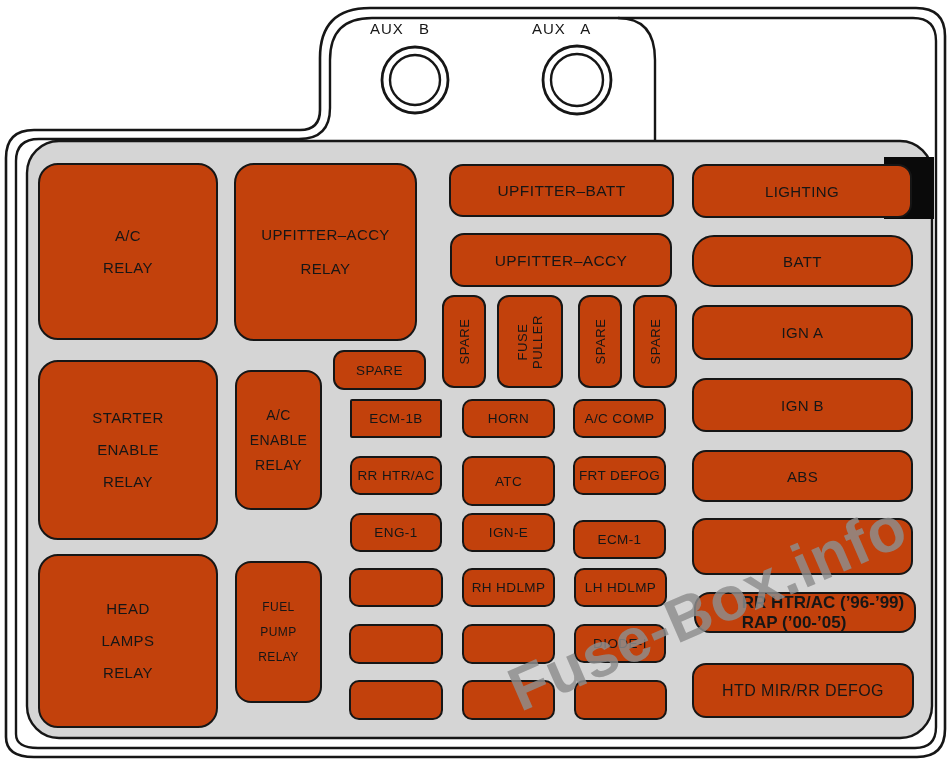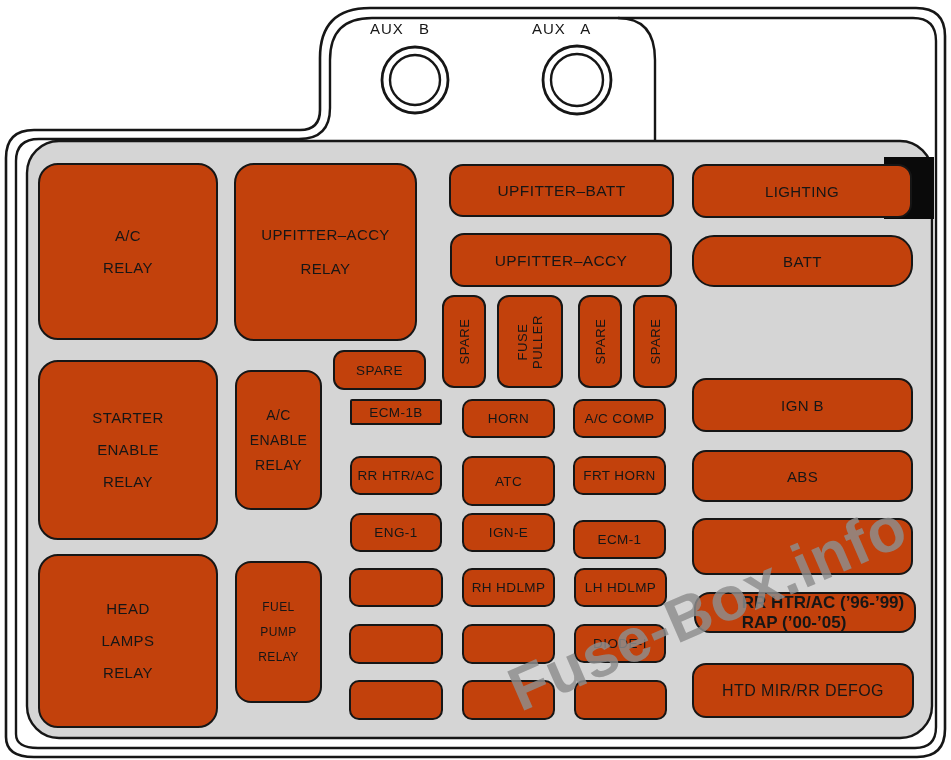--- a/index.html
+++ b/index.html
@@ -115,38 +115,38 @@
     <span class="lbl">FUSE
 PULLER</span>
   </div>
   <div class="box vbox" style="left:578px;top:295px;width:44px;height:93px;border-radius:12px;">
     <span class="lbl">SPARE</span>
   </div>
   <div class="box vbox" style="left:633px;top:295px;width:44px;height:93px;border-radius:12px;">
     <span class="lbl">SPARE</span>
   </div>
 
-  <div class="box" style="left:350px;top:399px;width:92px;height:26px;border-radius:2px;">
+  <div class="box" style="left:350px;top:399px;width:92px;height:39px;border-radius:2px;">
     <span class="lbl">ECM-1B</span>
     </div>
   <div class="box" style="left:462px;top:399px;width:93px;height:39px;border-radius:10px;">
     <span class="lbl">HORN</span>
     </div>
   <div class="box" style="left:573px;top:399px;width:93px;height:39px;border-radius:10px;">
     <span class="lbl">A/C COMP</span>
     </div>
 
   <div class="box" style="left:350px;top:456px;width:92px;height:39px;border-radius:10px;">
     <span class="lbl">RR HTR/AC</span>
     </div>
   <div class="box" style="left:462px;top:456px;width:93px;height:50px;border-radius:10px;">
     <span class="lbl">ATC</span>
     </div>
   <div class="box" style="left:573px;top:456px;width:93px;height:39px;border-radius:10px;">
-    <span class="lbl">FRT HORN</span>
+    <span class="lbl">FRT DEFOG</span>
     </div>
 
   <div class="box" style="left:350px;top:513px;width:92px;height:39px;border-radius:10px;">
     <span class="lbl">ENG-1</span>
     </div>
   <div class="box" style="left:462px;top:513px;width:93px;height:39px;border-radius:10px;">
     <span class="lbl">IGN-E</span>
     </div>
   <div class="box" style="left:573px;top:520px;width:93px;height:39px;border-radius:10px;">
     <span class="lbl">ECM-1</span>
@@ -180,20 +180,23 @@
     </div>
   <div class="box" style="left:574px;top:680px;width:93px;height:40px;border-radius:10px;">
     <span class="lbl"></span>
     </div>
 
   <div class="box rcol" style="left:692px;top:164px;width:220px;height:54px;border-radius:14px;">
     <span class="lbl">LIGHTING</span>
     </div>
   <div class="box rcol" style="left:692px;top:235px;width:221px;height:52px;border-radius:22px;">
     <span class="lbl">BATT</span>
+    </div>
+  <div class="box rcol" style="left:692px;top:305px;width:221px;height:55px;border-radius:14px;">
+    <span class="lbl">IGN A</span>
     </div>
   <div class="box rcol" style="left:692px;top:378px;width:221px;height:54px;border-radius:14px;">
     <span class="lbl">IGN B</span>
     </div>
   <div class="box rcol" style="left:692px;top:450px;width:221px;height:52px;border-radius:14px;">
     <span class="lbl">ABS</span>
     </div>
   <div class="box rcol" style="left:692px;top:518px;width:221px;height:57px;border-radius:14px;">
     <span class="lbl"></span>
     </div>

